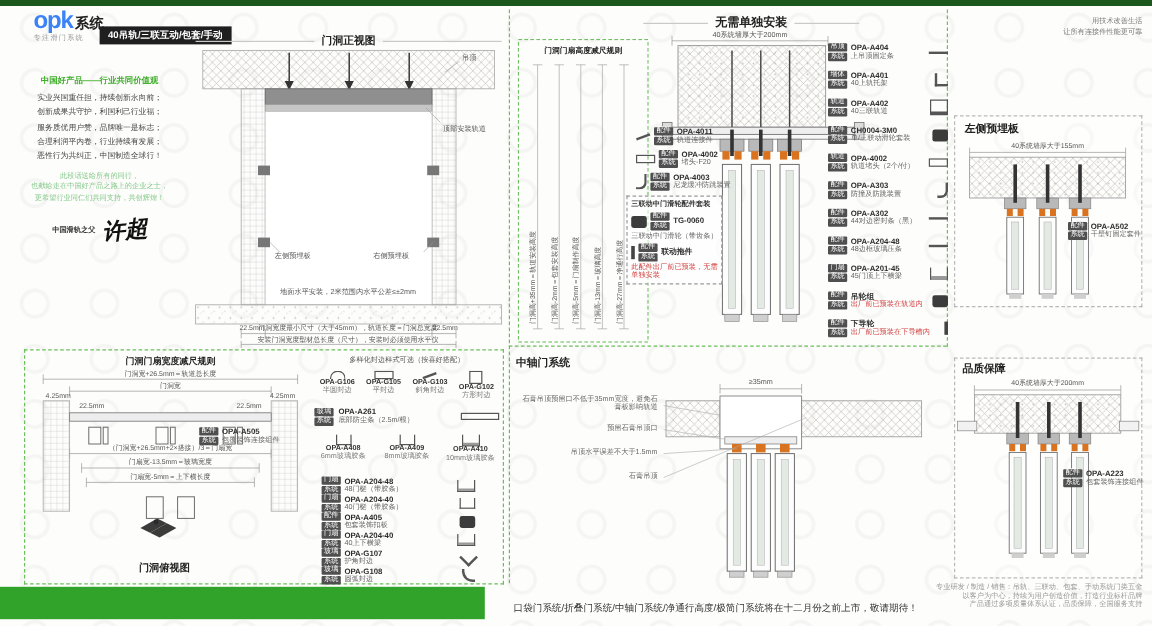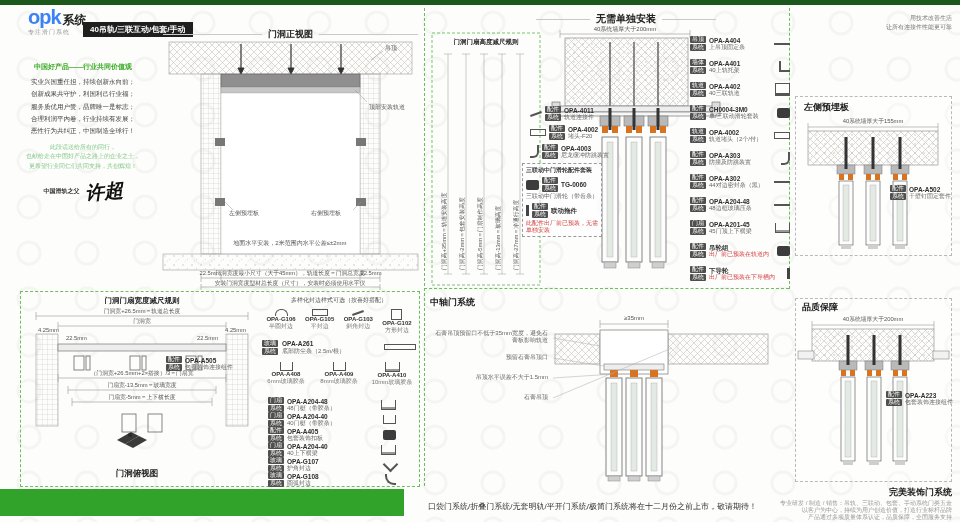--- a/index.html
+++ b/index.html
@@ -806,21 +806,20 @@
         <i>系统</i>
       </span>
     <span class="ptxt">
         <b>OPA-A223</b>
         <em>包套装饰连接组件</em>
       </span>
   </div>
 </div>
 
 <div class="abs" style="left:0;top:489px;width:404px;height:27px;background:#31a32a;"></div>
-<div class="abs t8" style="left:428px;top:501px;color:#333;">口袋门系统/折叠门系统/无套明轨/平开门系统/极简门系统将在十二月份之前上市，敬请期待！</div>
+<div class="abs t8" style="left:428px;top:501px;color:#333;">口袋门系统/折叠门系统/中轴门系统/净通行高度/极简门系统将在十二月份之前上市，敬请期待！</div>
 <div class="abs" style="left:762px;top:486px;width:190px;text-align:right;">
-  <div class="t9 bold" style="color:#222;">完美装饰门系统</div>
   <div class="t6" style="color:#999;line-height:1.2;margin-top:1px;">
     <div>专业研发 / 制造 / 销售：吊轨、三联动、包套、手动系统门类五金</div>
     <div>以客户为中心，持续为用户创造价值，打造行业标杆品牌</div>
     <div>产品通过多项质量体系认证，品质保障，全国服务支持</div>
   </div>
 </div>
 
 </body></html>

